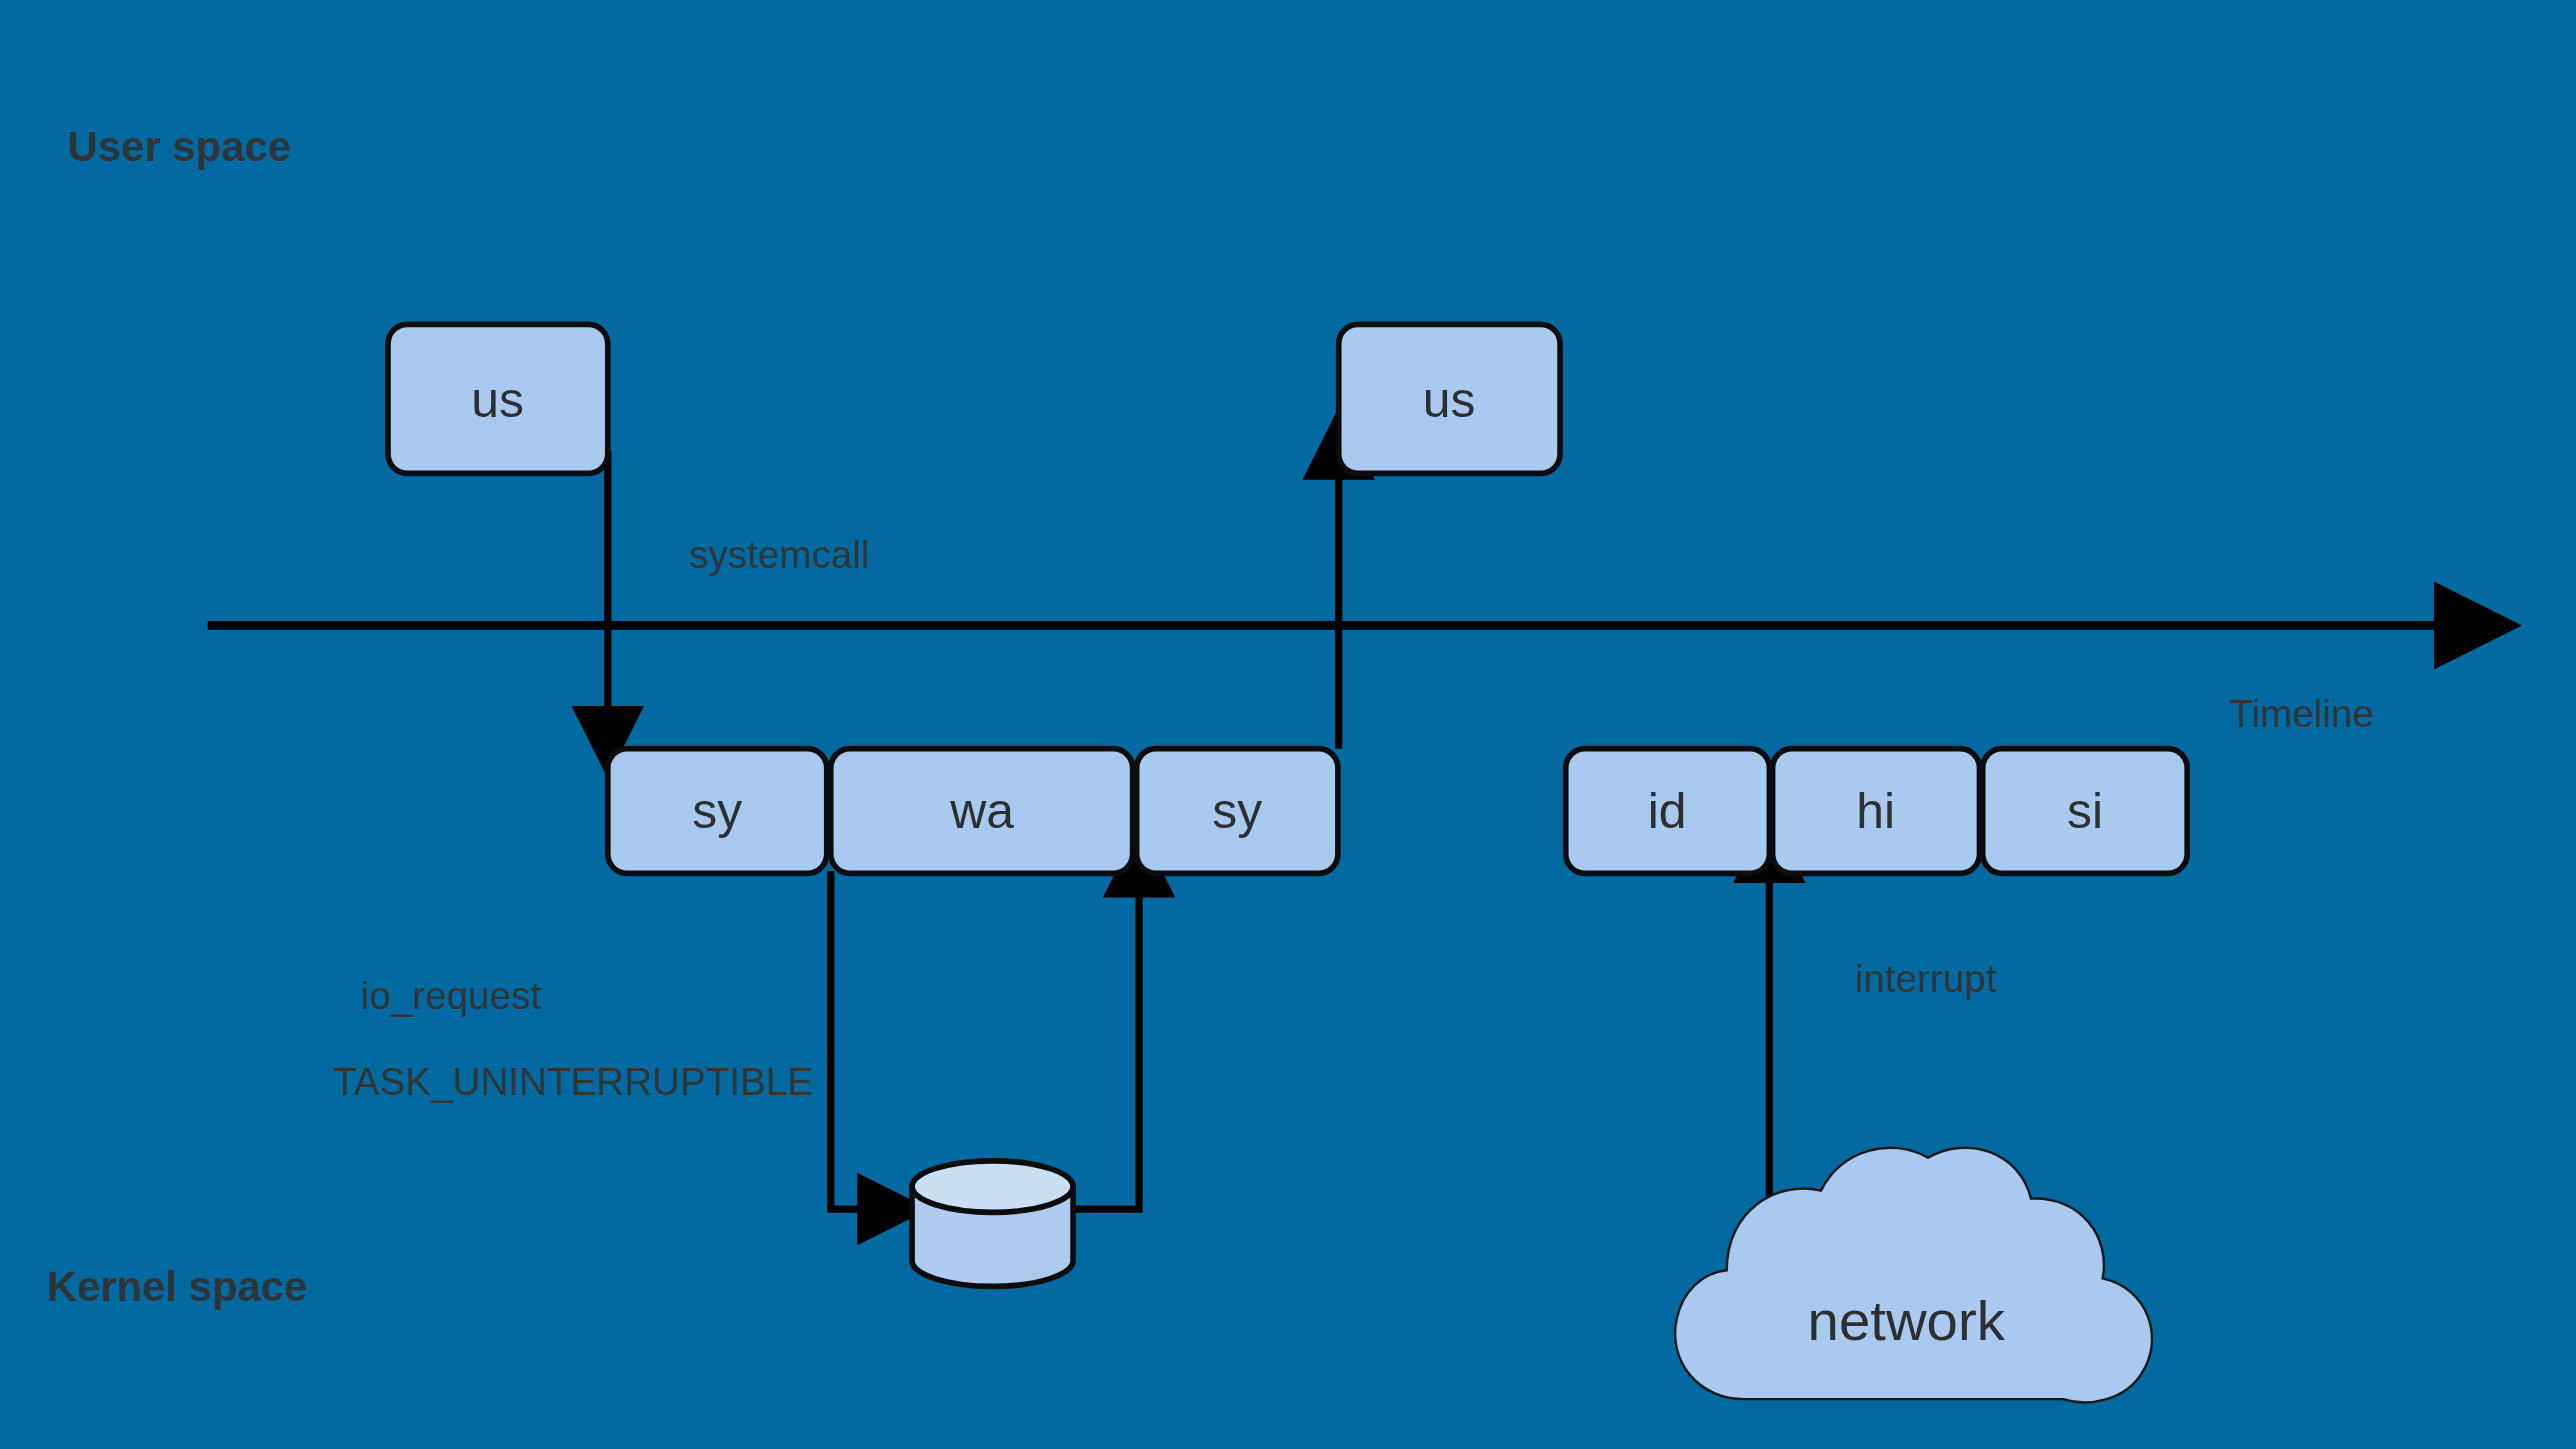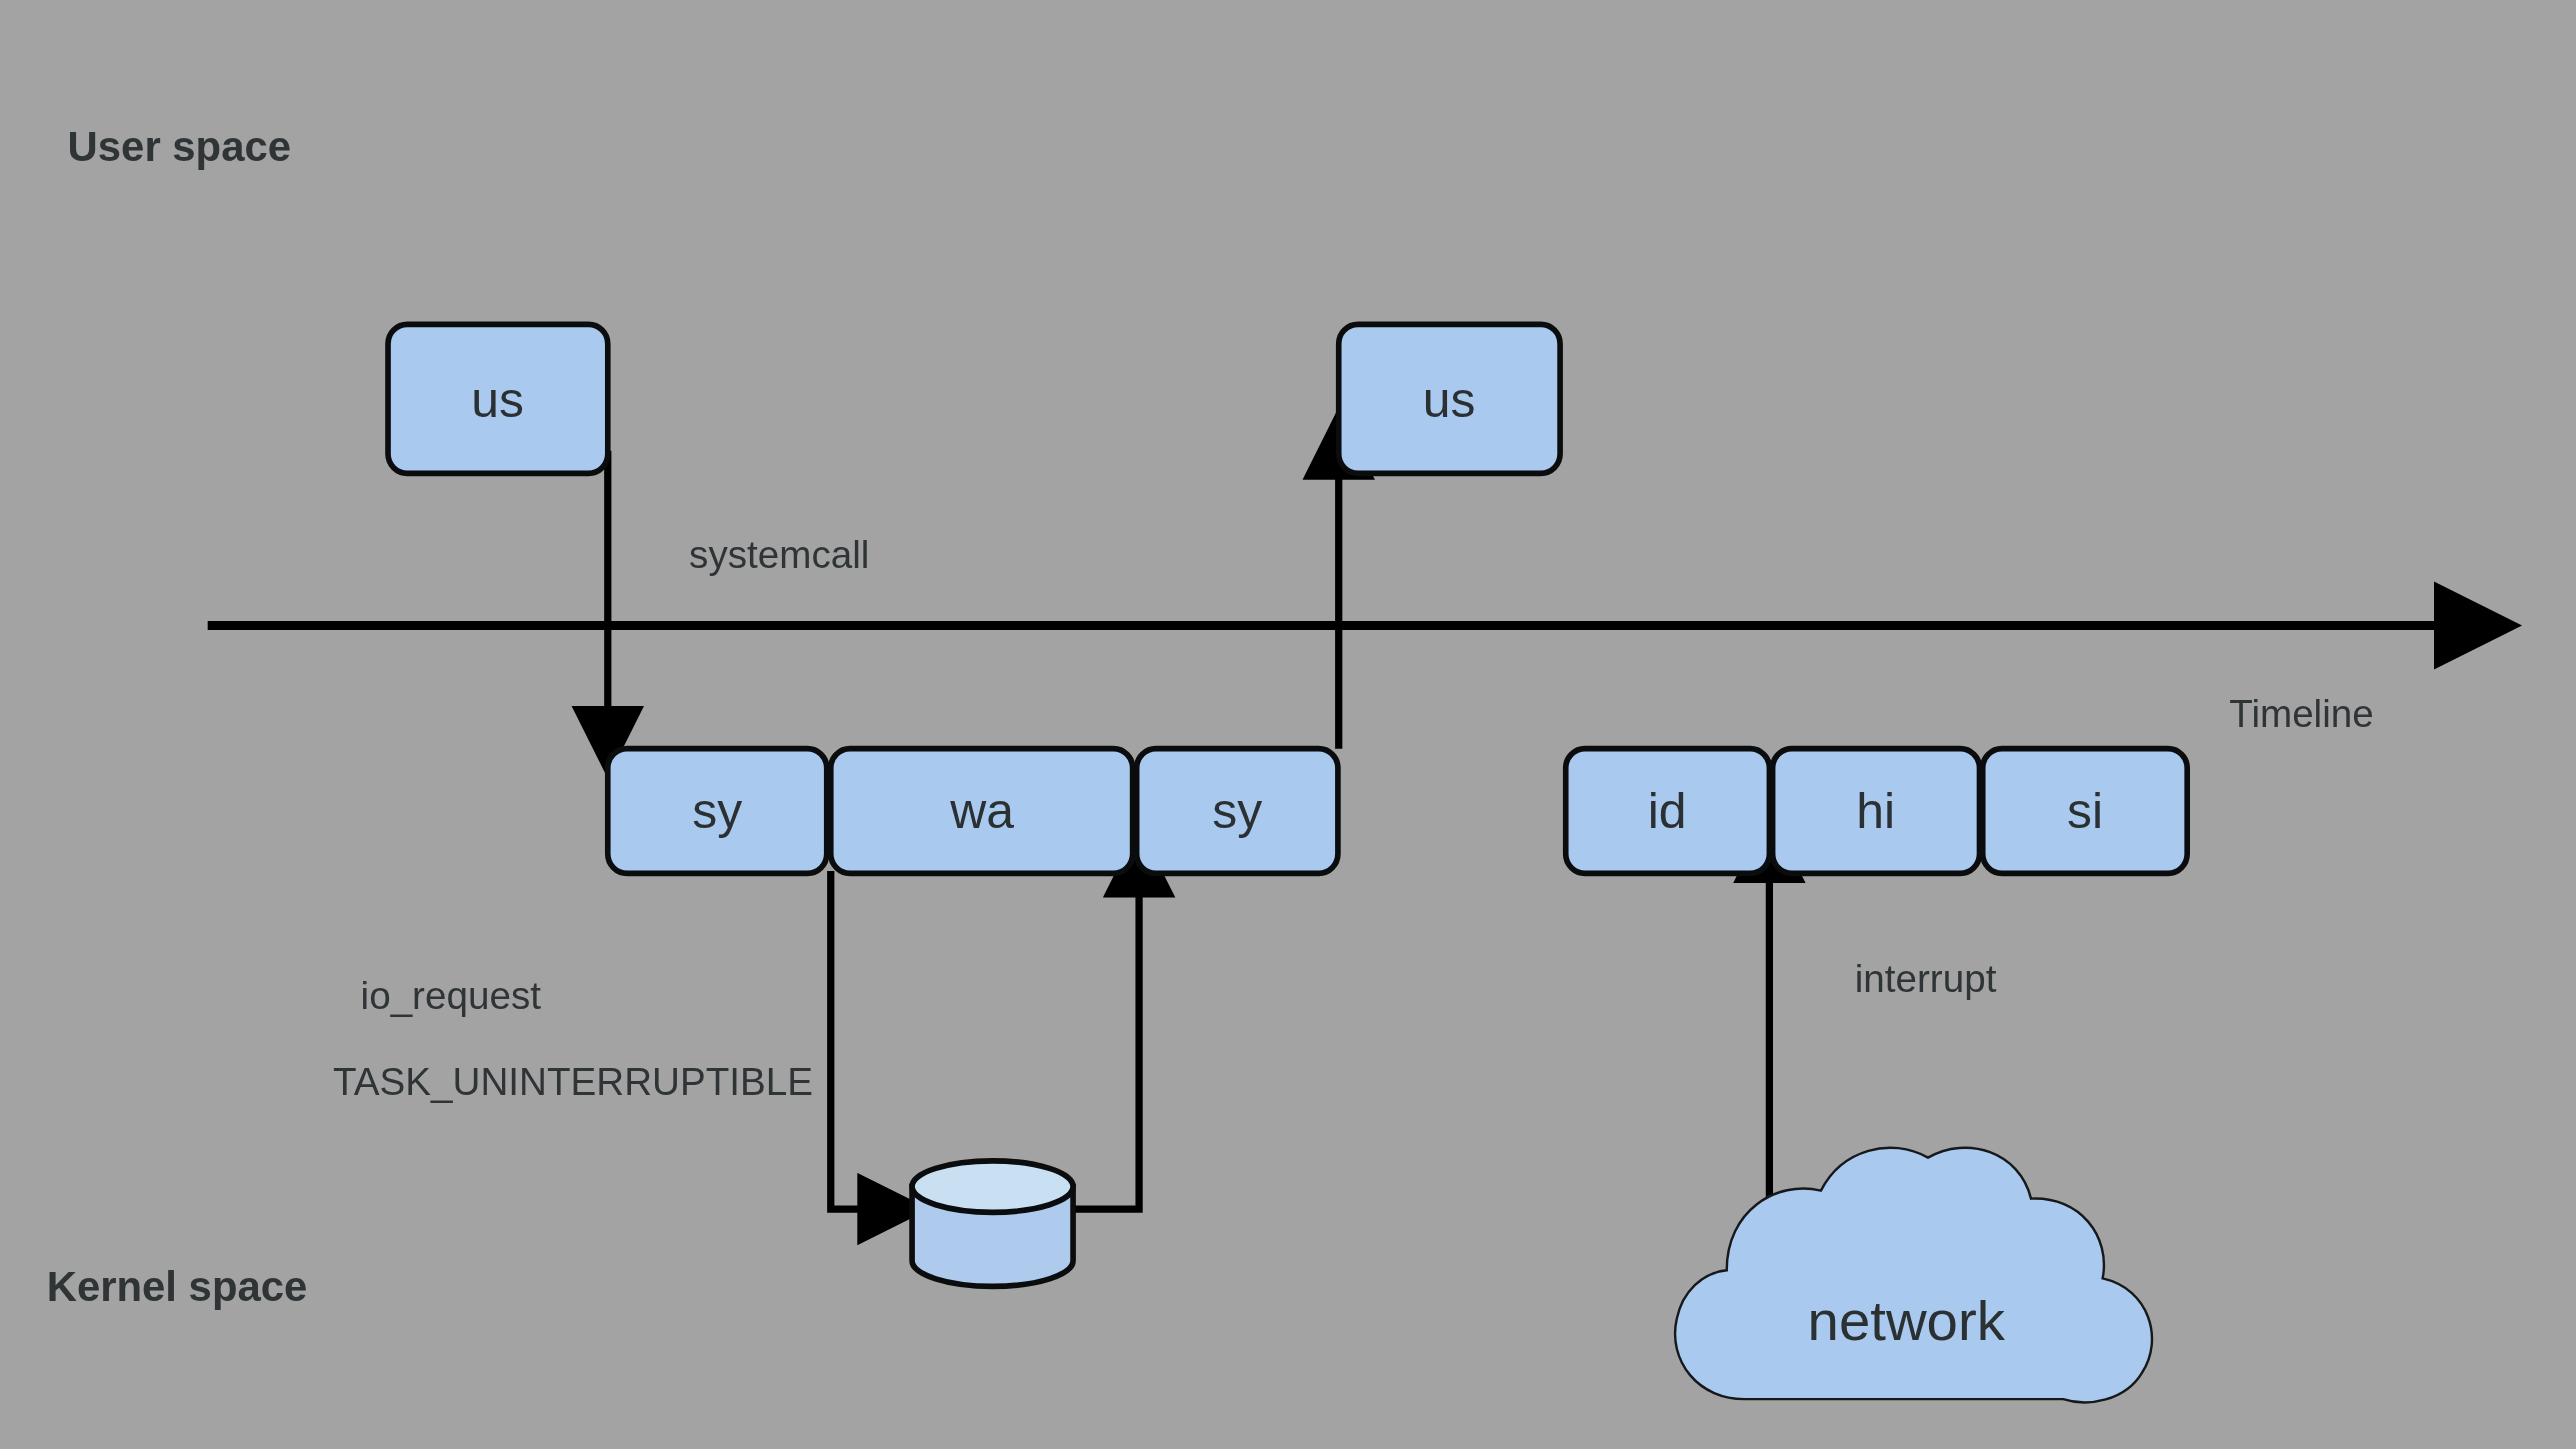--- a/index.html
+++ b/index.html
@@ -10,21 +10,21 @@
   body {
     width: 2576px;
     height: 1449px;
     font-family: "Liberation Sans", sans-serif;
     overflow: hidden;
   }
   #canvas {
     position: relative;
     width: 2576px;
     height: 1449px;
-    background: #a3a3a3;
+    background: #0369a1;
   }
   #diagram-svg {
     position: absolute;
     left: 0;
     top: 0;
     width: 2576px;
     height: 1449px;
   }
   .space-label {
     font-weight: bold;

